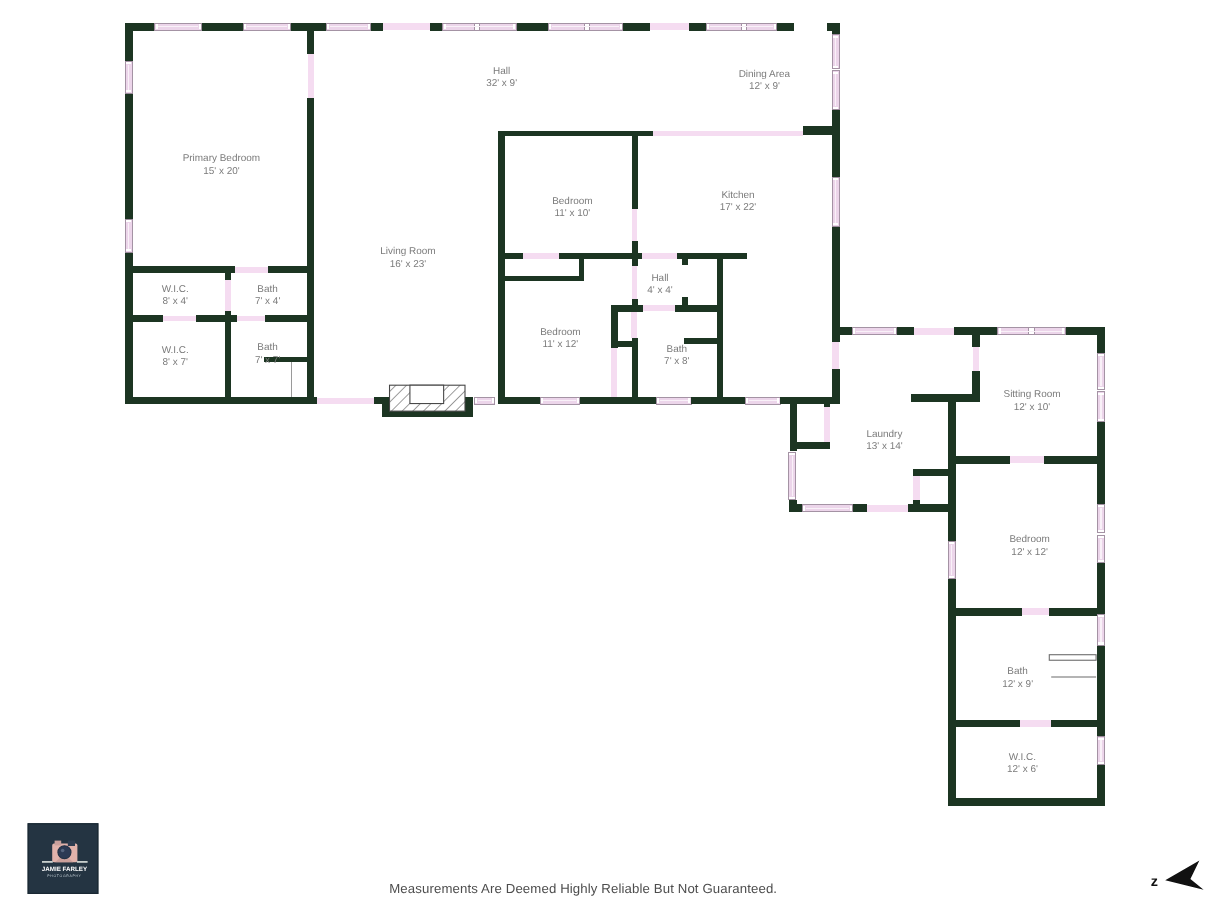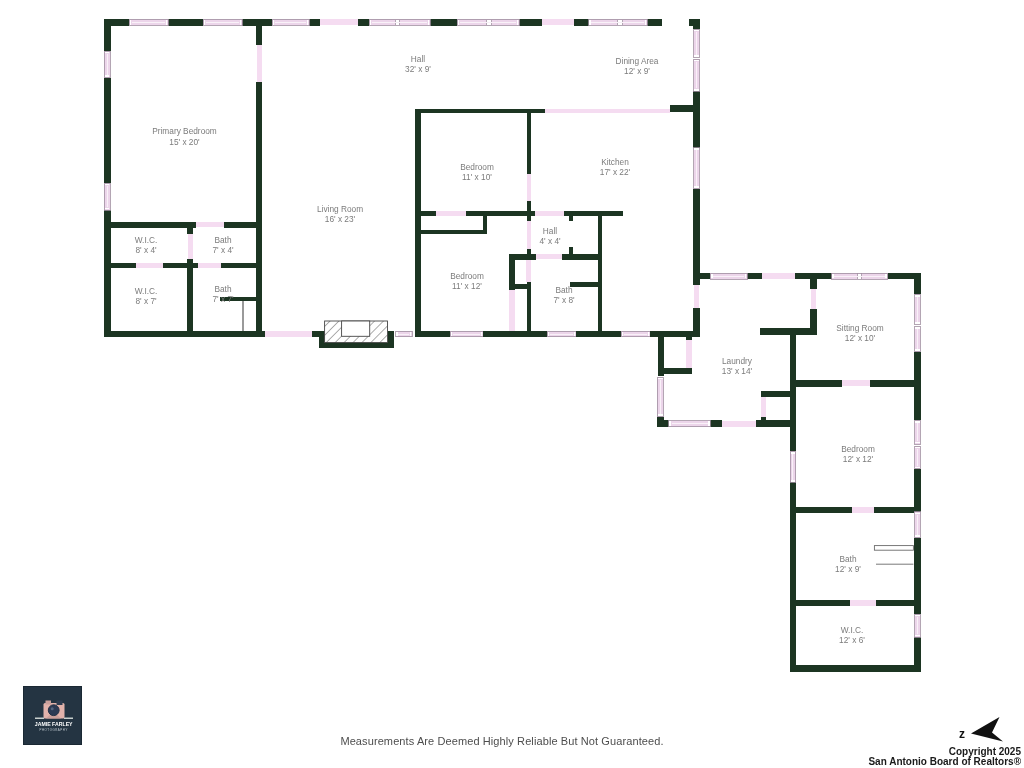--- a/index.html
+++ b/index.html
@@ -555,22 +555,21 @@
 <rect x="11" y="30.5" width="9" height="1.5" fill="#c8cfcd"></rect>
 <rect x="40" y="30.5" width="9" height="1.5" fill="#c8cfcd"></rect>
 </g>
 
 <text x="29.7" y="38.8" text-anchor="middle" fill="#ffffff" font-size="5.2" font-weight="bold" font-family="Liberation Sans, sans-serif">JAMIE FARLEY</text>
 
 <text x="29.7" y="44.2" text-anchor="middle" fill="#c3cdd4" font-size="2.9" letter-spacing="0.55" font-family="Liberation Sans, sans-serif">PHOTOGRAPHY</text>
 </svg>
 </div>
 
-<div style="position:absolute;left:0;top:735px;width:972px;text-align:center;font-size:11px;letter-spacing:0.1px;color:#4d4d4d;padding-left:16px;">Measurements Are Deemed Highly Reliable But Not Guaranteed.</div>
+<div style="position:absolute;left:0;top:735px;width:972px;text-align:center;font-size:11px;letter-spacing:0.1px;color:#4d4d4d;">Measurements Are Deemed Highly Reliable But Not Guaranteed.</div>
 
 <div style="position:absolute;left:959px;top:726.5px;width:20px;font-size:12px;font-weight:bold;color:#111111;">z</div>
 
 <svg style="position:absolute;left:965px;top:712px;" width="45" height="35" viewBox="0 0 45 35" xmlns="http://www.w3.org/2000/svg">
 <polygon points="6,21.5 34.5,5 27,20.5 38,29.5" fill="#111111"></polygon>
 </svg>
 
-<div style="position:absolute;right:3px;top:746.5px;text-align:right;font-size:10px;font-weight:bold;color:#1a1a1a;line-height:10.5px;">Copyright 2025<br>San Antonio Board of Realtors®</div>
 </div>
 
 </body></html>

